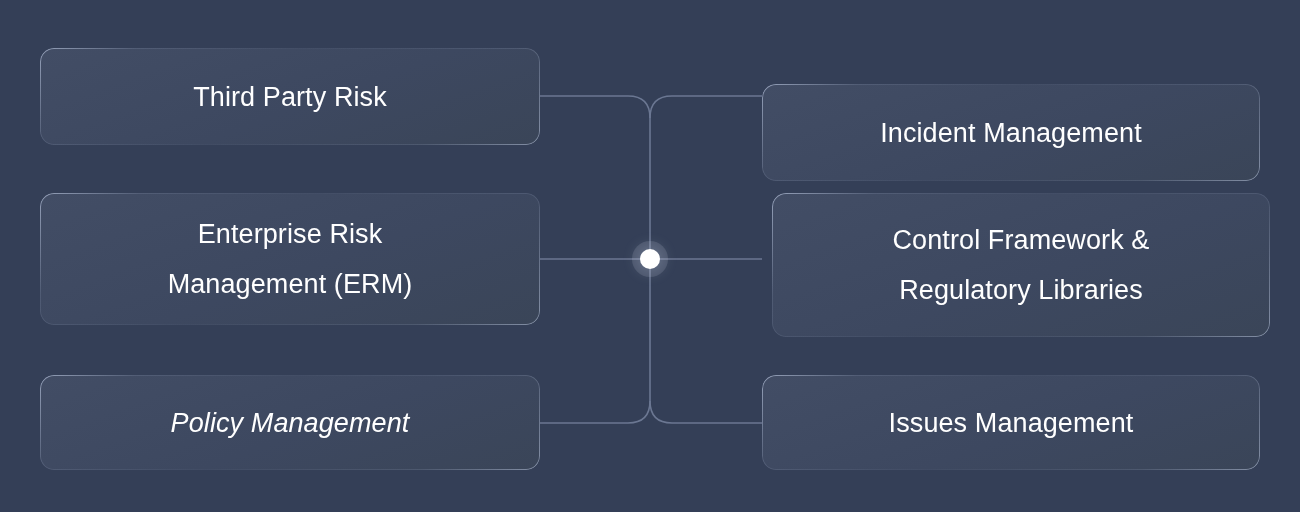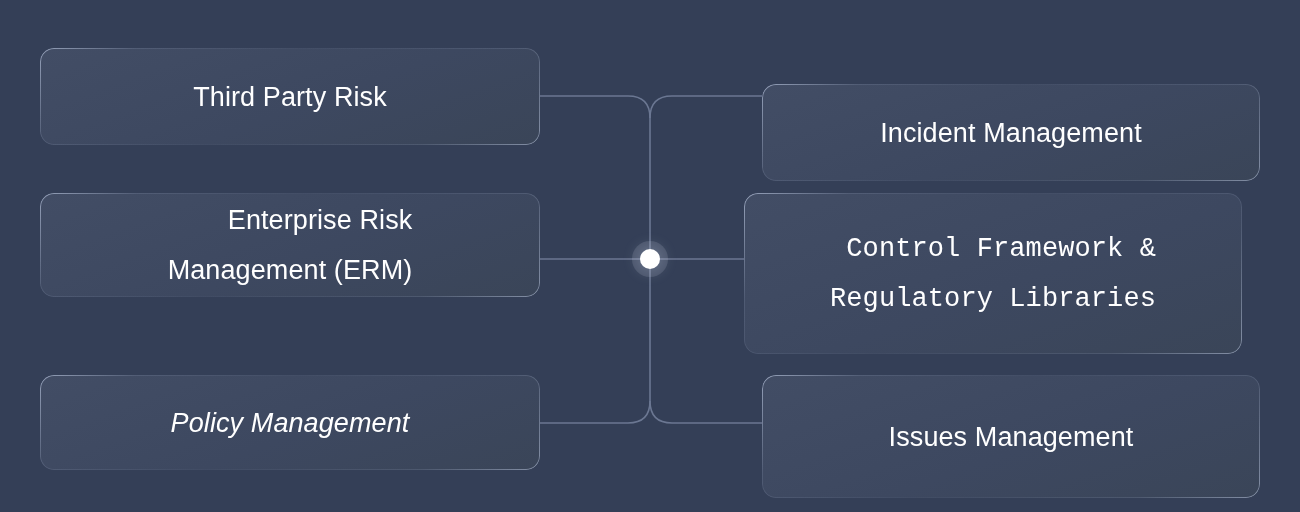--- a/index.html
+++ b/index.html
@@ -42,21 +42,21 @@
   }
 
   
   .card {
     position: absolute;
     border-radius: 14px;
     background: linear-gradient(160deg, #424d65 0%, #3d4860 55%, #3a4558 100%);
     display: flex;
     align-items: center;
     justify-content: center;
-    text-align: right;
+    text-align: center;
     box-sizing: border-box;
     padding: 6px 26px;
   }
   
   .card::before {
     content: "";
     position: absolute;
     inset: 0;
     border-radius: inherit;
     padding: 1px;
@@ -101,37 +101,37 @@
 
       <path d="M 540 423 L 628 423 Q 650 423 650 401"></path>
       <path d="M 762 423 L 672 423 Q 650 423 650 401"></path>
     </g>
   </svg>
 
   <div class="card" style="left:40px; top:48px; width:500px; height:97px;">
     <span class="card-label">Third Party Risk</span>
   </div>
 
-  <div class="card" style="left:40px; top:193px; width:500px; height:104px;">
+  <div class="card" style="left:40px; top:193px; width:500px; height:132px;">
     <span class="card-label">Enterprise Risk
 Management (ERM)</span>
   </div>
 
   <div class="card" style="left:40px; top:375px; width:500px; height:95px;font-style:italic;">
     <span class="card-label">Policy Management</span>
   </div>
 
   <div class="card" style="left:762px; top:48px; width:498px; height:97px;margin-top:36px;">
     <span class="card-label">Incident Management</span>
   </div>
 
-  <div class="card" style="left:744px; top:193px; width:498px; height:161px;font-family:Liberation Mono, monospace;">
+  <div class="card" style="left:772px; top:193px; width:498px; height:144px;">
     <span class="card-label">Control Framework &amp;
 Regulatory Libraries</span>
   </div>
 
-  <div class="card" style="left:762px; top:375px; width:498px; height:123px;">
+  <div class="card" style="left:762px; top:375px; width:498px; height:95px;">
     <span class="card-label">Issues Management</span>
   </div>
 
   <div class="hub"></div>
 
 </div>
 
 </body></html>

